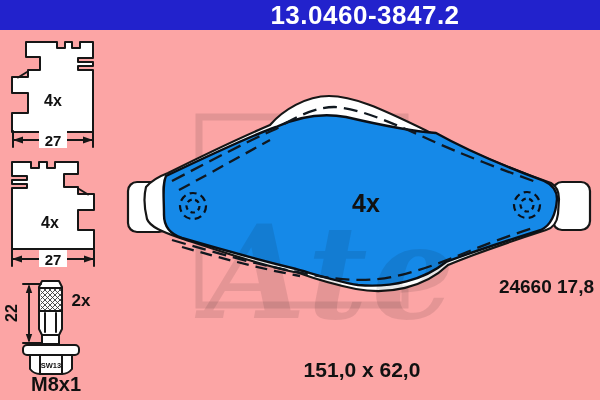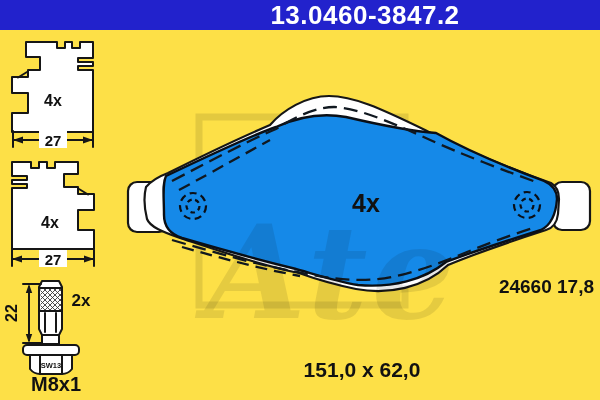--- a/index.html
+++ b/index.html
@@ -1,17 +1,17 @@
 <!DOCTYPE html>
 <html><head>
 <meta charset="utf-8">
 <style>
   html,body{margin:0;padding:0;}
   body{background:#ffffff;}
-  .page{position:relative;width:600px;height:400px;background:#fde047;overflow:hidden;
+  .page{position:relative;width:600px;height:400px;background:#fca5a5;overflow:hidden;
         font-family:"Liberation Sans",sans-serif;}
   .header{position:absolute;top:0;left:0;width:600px;height:30px;background:#2222cc;
           display:flex;align-items:center;justify-content:center;gap:34px;
           padding-left:130px;box-sizing:border-box;}
   .header span{color:#ffffff;font-size:26px;font-weight:700;letter-spacing:.5px;
                line-height:30px;white-space:nowrap;}
   svg{position:absolute;top:0;left:0;}
   .ln{fill:none;stroke:#161616;stroke-width:2;stroke-linejoin:round;stroke-linecap:round;}
   .fillw{fill:#ffffff;}
   .t{font-family:"Liberation Sans",sans-serif;font-weight:700;fill:#111111;}

